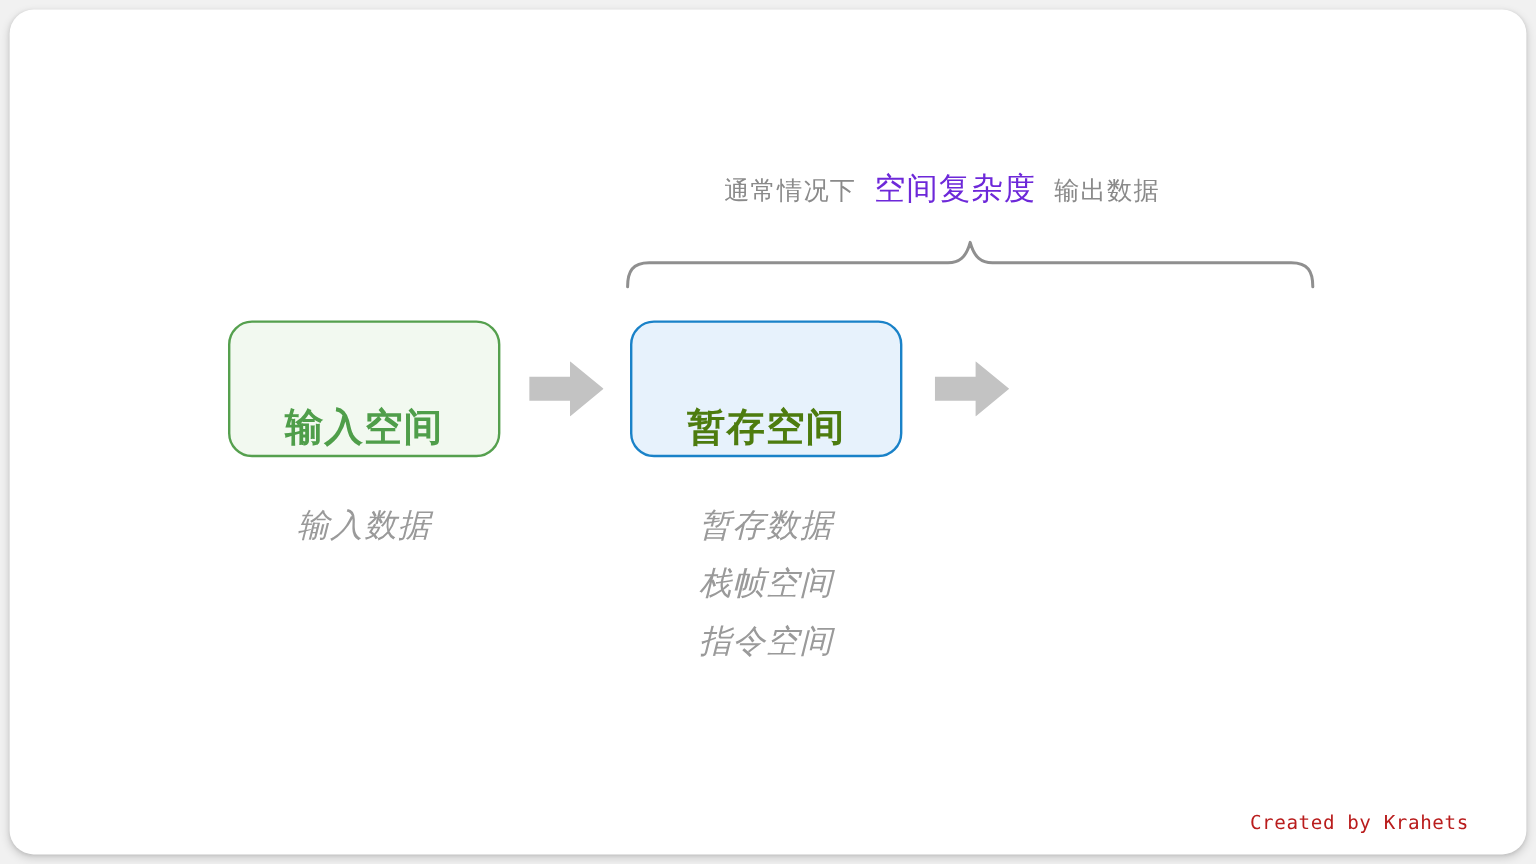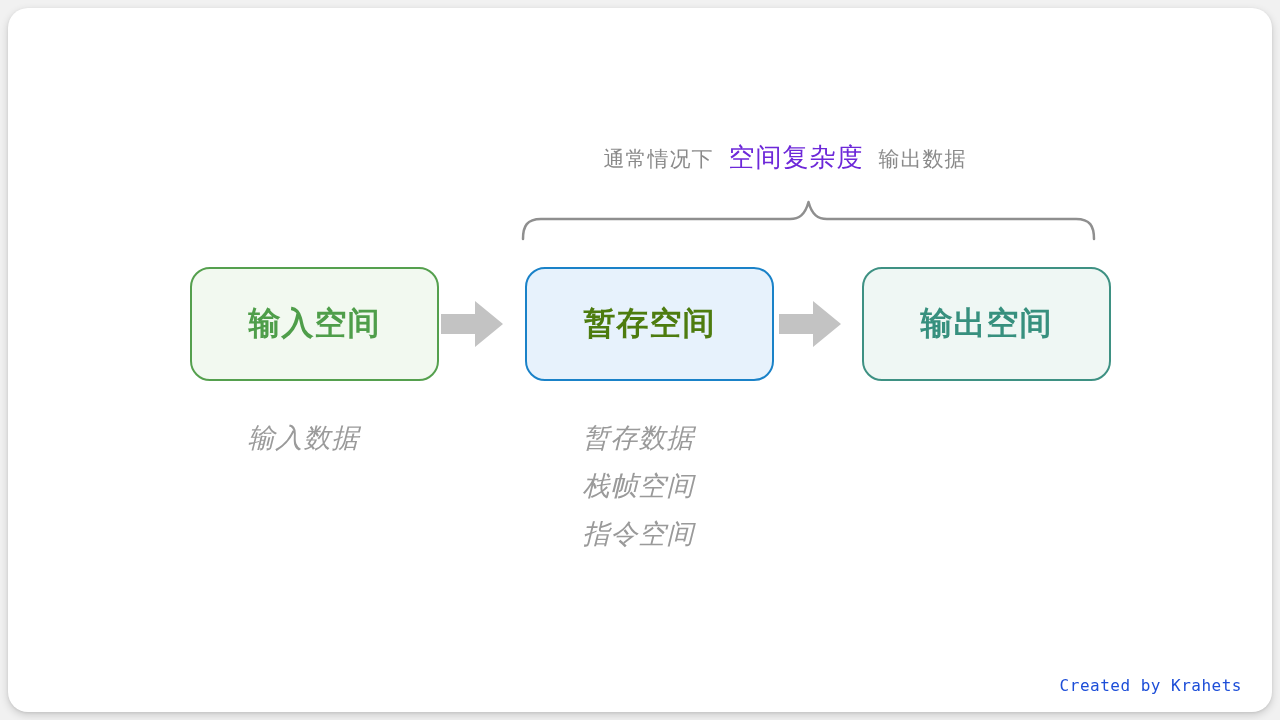--- a/index.html
+++ b/index.html
@@ -45,25 +45,25 @@
   }
   .brace-svg {
     position: absolute;
     left: 521px; top: 199px;
     width: 575px; height: 42px;
   }
   
   .flow-box {
     position: absolute;
     top: 267px;
-    width: 249px; height: 114px;
+    width: 227px; height: 114px;
     border-radius: 20px;
     border: 2.5px solid;
     display: flex;
-    align-items: center;
+    align-items: flex-end;
     justify-content: center;
     font-size: 32px;
     font-weight: bold;
     letter-spacing: 1px;
   }
   .box-0 { left: 190px; border-color: #55a04e; background: #f2f9f0; color: #4f9e4a; }
   .box-1 { left: 525px; border-color: #1a82c8; background: #e7f2fc; color: #4d7c0f; }
   .box-2 { left: 862px; border-color: #3e9183; background: #eff7f4; color: #37907e; }
   .arrow-svg {
     position: absolute;
@@ -82,25 +82,25 @@
     line-height: 48px;
     color: #9a9a9a;
     letter-spacing: 1px;
     font-style: italic;
   }
   .note-0 { left: 190px; }
   .note-1 { left: 525px; }
   .note-2 { left: 862px; }
   .footer-credit {
     position: absolute;
-    right: 38px; top: 676px;
+    right: 56px; top: 676px;
     font-family: "DejaVu Sans Mono", "Liberation Mono", monospace;
     font-size: 16px;
     letter-spacing: 0.5px;
-    color: #1d4ed8;
+    color: #b91c1c;
   }
 </style>
 </head>
 <body>
 
 <div class="card"></div>
 
 <div class="stage">
 
   <div class="annotation">
@@ -122,23 +122,20 @@
   </svg>
 
   <div class="flow-box box-1">
     <span>暂存空间</span>
   </div>
 
   <svg class="arrow-svg arrow-1" viewBox="0 0 62 46" aria-hidden="true">
     <polygon points="0,13 34,13 34,0 62,23 34,46 34,33 0,33" fill="#c3c3c3"></polygon>
   </svg>
 
-  <div class="flow-box box-2">
-    <span>输出空间</span>
-  </div>
 
   <div class="note note-0">
     <div>输入数据</div>
   </div>
 
   <div class="note note-1">
     <div>暂存数据</div>
     <div>栈帧空间</div>
     <div>指令空间</div>
   </div>

